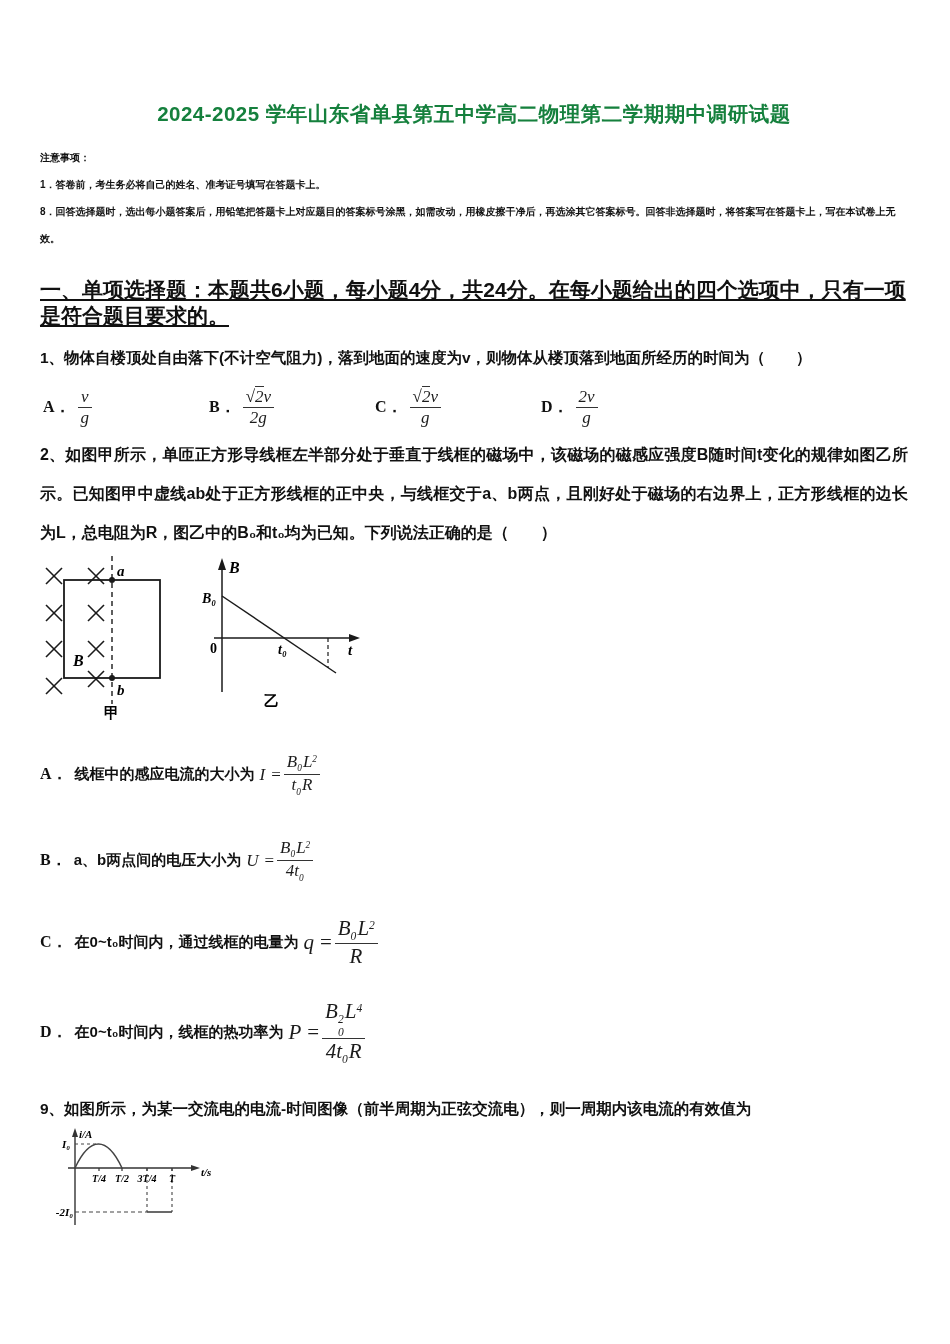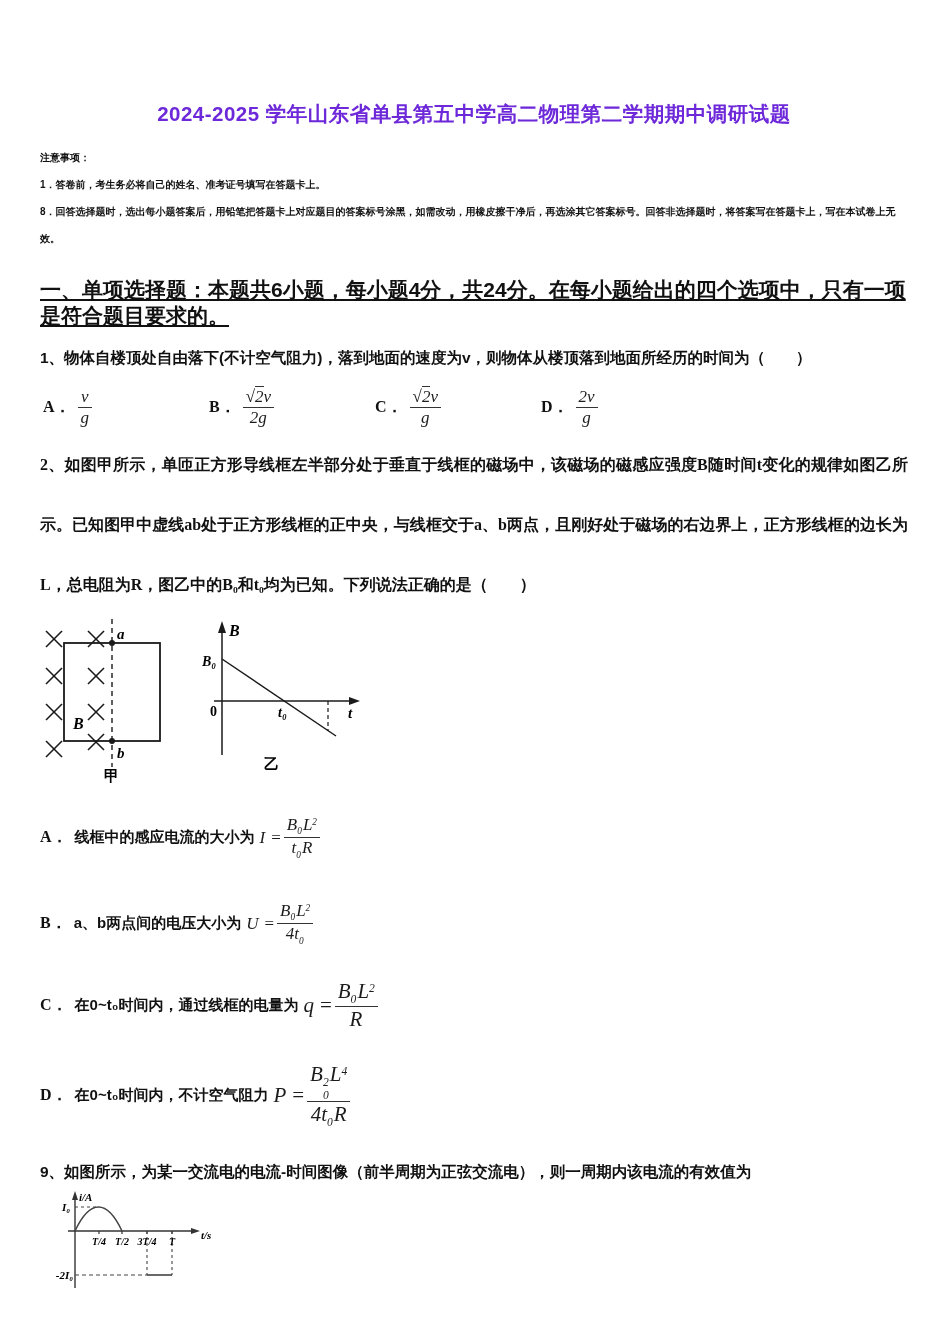--- a/index.html
+++ b/index.html
@@ -7,21 +7,21 @@
   body {
     width: 950px; height: 1344px; overflow: hidden;
     font-family: "Liberation Sans", sans-serif;
     color: #111;
   }
   .doc { padding: 100px 42px 0 40px; }
 
   .title {
     margin: 0 0 16px 0;
     font-size: 20.5px; font-weight: 700; text-align: center;
-    letter-spacing: 0.5px; color: #6d28d9;
+    letter-spacing: 0.5px; color: #15803d;
   }
   .cn { font-weight: 600; }
   .notice p, .notice h2 {
     margin: 0; font-size: 10px; line-height: 27px; font-weight: 600;
   }
   .sec-heading {
     margin: 25px 0 16px 0; font-size: 21px; line-height: 26px; font-weight: 600; text-decoration: underline;
   }
   .q-stem { margin: 16px 0 16px 0; font-size: 15.5px; line-height: 26px; font-weight: 600; }
 
@@ -36,21 +36,21 @@
   .frac { display: inline-flex; flex-direction: column; text-align: center; vertical-align: middle; line-height: 1.2; }
   .frac .den { border-top: 1.4px solid #333; padding: 0 3px; }
   .frac .num { padding: 0 3px; }
   .f-q1 { font-size: 17px; }
   .sqrt { font-style: normal; }
   .rad { border-top: 1.4px solid #333; }
   .rad:empty { border: none; }
   .upr { font-style: italic; }
 
   
-  .q2-stem { margin: 6px 0 0 0; font-size: 16px; line-height: 60px; font-weight: 600; text-align: justify; font-family: Liberation Serif, serif; }
+  .q2-stem { margin: 6px 0 0 0; font-size: 16px; line-height: 39px; font-weight: 600; text-align: justify; }
   .figures { display: flex; align-items: flex-start; margin: 2px 0 0 0; }
   .fig-yi { margin: 4px 0 0 10px; }
   svg text { font-family: "Liberation Serif", serif; }
   .svg-caption { font-family: "Liberation Sans", sans-serif; font-weight: 600; }
 
   .q2-opt { display: flex; align-items: center; font-size: 15px; }
   .q2-opt .opt-text { font-weight: 600; white-space: nowrap; }
   .q2-opt .formula { margin-left: 5px; display: inline-flex; align-items: center; }
   .f-md { font-size: 17px; }
   .f-lg { font-size: 21px; }
@@ -233,21 +233,21 @@
         <span class="num"><span>B</span><span class="ss">
               <span>0</span>
             </span><span>L</span><span class="psup">2</span></span>
         <span class="den"><span class="upr"></span><span>R</span><span class="ss"></span><span></span></span>
       </span>
     </span>
   </div>
 
   <div class="q2-opt mt-d">
     <span class="opt-label">D．</span>
-    <span class="opt-text">在0~t₀时间内，不计空气阻力</span>
+    <span class="opt-text">在0~t₀时间内，线框的热功率为</span>
     <span class="formula f-lg">
       <span>P</span>
         <span class="eq">=</span>
       <span class="frac">
         <span class="num"><span>B</span><span class="ss">
               <span>2</span>
               <span>0</span>
             </span><span>L</span><span class="psup">4</span></span>
         <span class="den"><span class="upr">4</span><span>t</span><span class="ss">
               <span>0</span>

